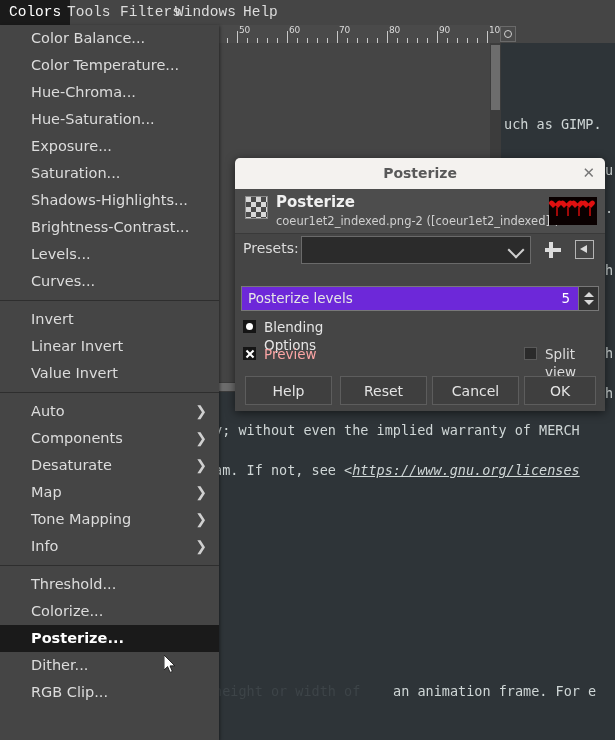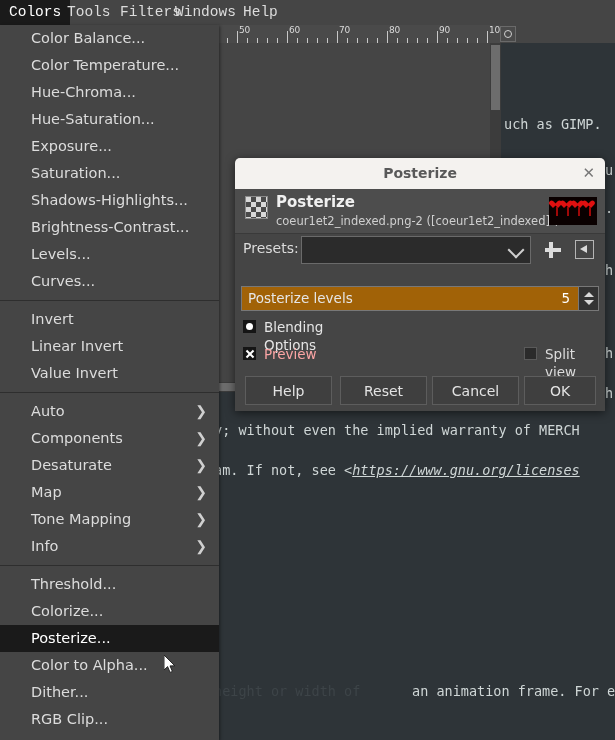--- a/index.html
+++ b/index.html
@@ -50,21 +50,21 @@
 
   
   .menu {
     position:absolute; left:0; top:25px; width:219px; height:715px;
     background:#454545; box-shadow:1px 1px 3px rgba(0,0,0,.45);
   }
   .menu .mi {
     position:relative; height:27px; line-height:27px; color:#dcdcdc;
     font-size:14.5px; padding-left:31px; white-space:nowrap; box-sizing:border-box;
   }
-  .menu .mi.hl { background:#1a1a1a; color:#ffffff; }
+  .menu .mi.hl { background:#1a1a1a; color:#ffffff;font-weight:bold; }
   .menu .mi .arrow {
     position:absolute; right:12px; top:0; height:27px; line-height:27px;
     color:#d0d0d0; font-size:14px;
   }
   .menu .sep { height:1px; background:#2e2e2e; margin:5px 0 5px 0; }
 
   
   .dialog {
     position:absolute; left:235px; top:158px; width:370px; height:253px;
     background:#454545; box-shadow:0 2px 10px rgba(0,0,0,.55);
@@ -128,21 +128,21 @@
     border:1.5px solid #b4b4b4; box-sizing:border-box; cursor:pointer;
   }
   .iconbtn-menu::after {
     content:""; position:absolute; left:4px; top:4px;
     border-top:4px solid transparent; border-bottom:4px solid transparent;
     border-right:7px solid #d8d8d8;
   }
 
   .spinrow {
     position:absolute; left:6px; top:128px; width:358px; height:25px;
-    background:#a16207; border:1px solid #787878; box-sizing:border-box;
+    background:#6d28d9; border:1px solid #787878; box-sizing:border-box;
   }
   .spinrow .slabel { position:absolute; left:6px; top:0; height:23px; line-height:23px; color:#e6e6e6; font-size:13.5px; }
   .spinrow .sval   { position:absolute; right:28px; top:0; height:23px; line-height:23px; color:#ffffff; font-size:13.5px; }
   .spinbtns { position:absolute; right:0; top:0; width:20px; height:23px; background:#333; border-left:1px solid #787878; box-sizing:border-box; }
   .spinbtns .up, .spinbtns .dn { position:absolute; left:5px; width:0; height:0;
       border-left:5px solid transparent; border-right:5px solid transparent; }
   .spinbtns .up { top:5px;  border-bottom:5px solid #d8d8d8; }
   .spinbtns .dn { top:13px; border-top:5px solid #d8d8d8; }
 
   .expander { position:absolute; left:8px; top:160px; height:18px; }
@@ -253,21 +253,21 @@
     <div class="doc" style="left:605px; top:162px;">u</div>
     <div class="doc" style="left:605px; top:200px;">.</div>
     <div class="doc" style="left:605px; top:262px;">h</div>
     <div class="doc" style="left:605px; top:345px;">h</div>
     <div class="doc" style="left:605px; top:385px;">h</div>
     <div class="doc" style="left:605px; top:348px; font-style:italic; text-decoration:underline;"></div>
 
     <div class="doc" style="left:214px; top:422px;">y; without even the implied warranty of MERCH</div>
     <div class="doc" style="left:214px; top:462px;"><span>am. If not, see &lt;</span><i>https://www.gnu.org/licenses</i></div>
     <div class="doc ghost" style="left:214px; top:683px;">height or width of</div>
-    <div class="doc" style="left:393px; top:683px;margin-left:19px;">an animation frame. For e</div>
+    <div class="doc" style="left:393px; top:683px;">an animation frame. For e</div>
   </div>
 
   <div class="menu">
     <div class="mi"><span>Color Balance...</span></div>
     <div class="mi"><span>Color Temperature...</span></div>
     <div class="mi"><span>Hue-Chroma...</span></div>
     <div class="mi"><span>Hue-Saturation...</span></div>
     <div class="mi"><span>Exposure...</span></div>
     <div class="mi"><span>Saturation...</span></div>
     <div class="mi"><span>Shadows-Highlights...</span></div>
@@ -288,21 +288,20 @@
     <div class="mi"><span>Desaturate</span><span class="arrow">❯</span></div>
     <div class="mi"><span>Map</span><span class="arrow">❯</span></div>
     <div class="mi"><span>Tone Mapping</span><span class="arrow">❯</span></div>
     <div class="mi"><span>Info</span><span class="arrow">❯</span></div>
 
     <div class="sep"></div>
 
     <div class="mi"><span>Threshold...</span></div>
     <div class="mi"><span>Colorize...</span></div>
     <div class="mi hl"><span>Posterize...</span></div>
-    <div class="mi"><span>Color to Alpha...</span></div>
     <div class="mi"><span>Dither...</span></div>
     <div class="mi"><span>RGB Clip...</span></div>
   </div>
 
   <div class="dialog">
 
     <div class="titlebar">
       <div class="ttl">Posterize</div>
       <div class="close">✕</div>
     </div>

